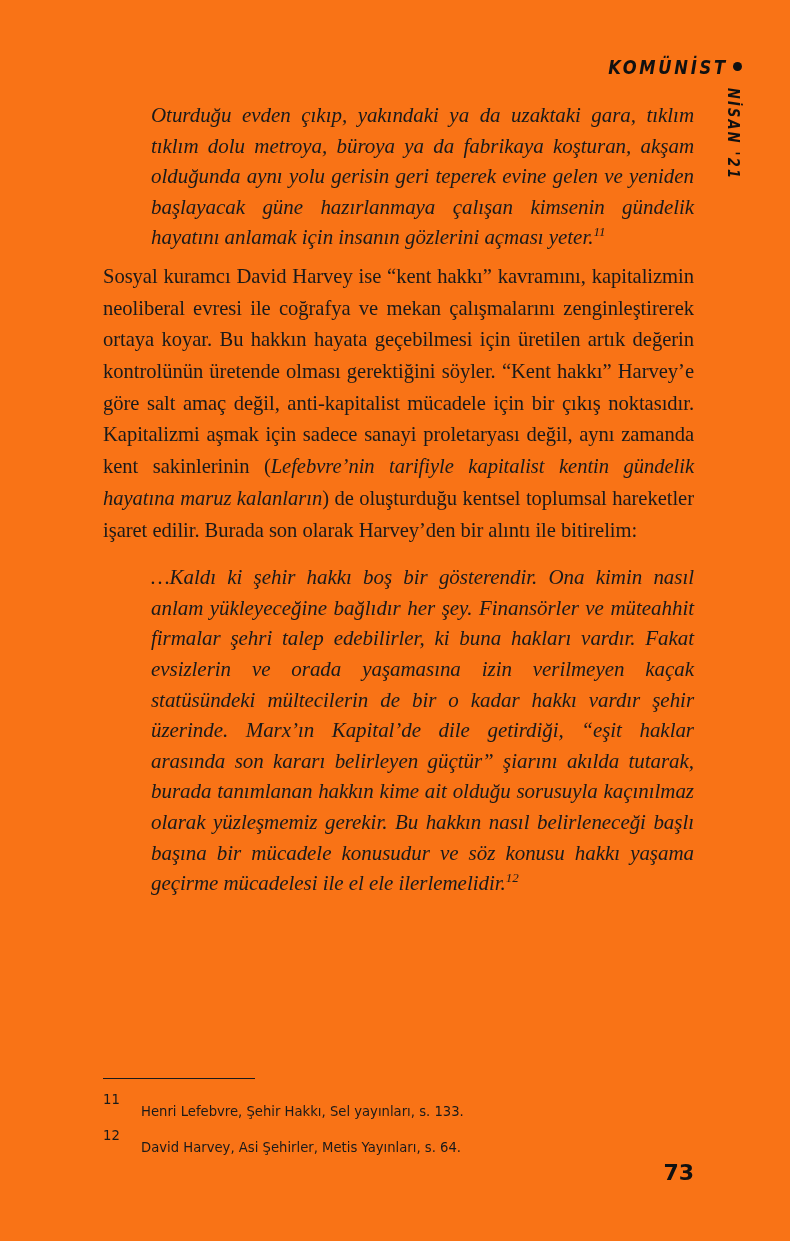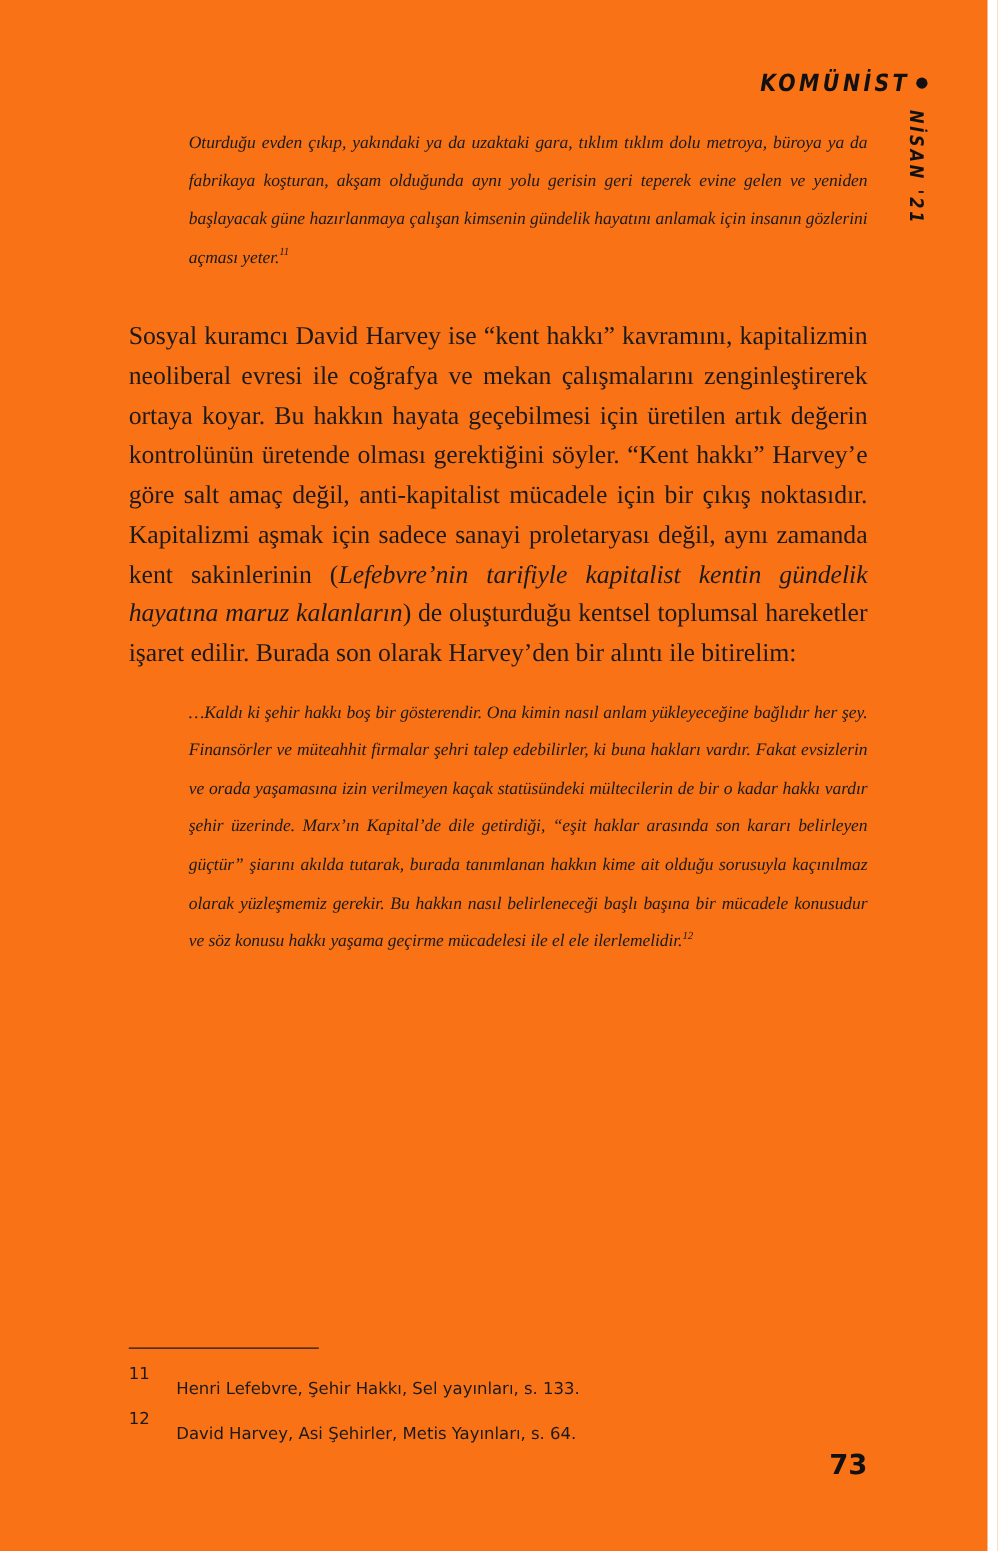--- a/index.html
+++ b/index.html
@@ -76,27 +76,27 @@
   p.body-par {
     margin: 0 0 0 0;
     font-size: 20.6px;
     line-height: 31.7px;
     text-align: justify;
     text-justify: inter-word;
     hyphens: manual;
     letter-spacing: -0.05px;
   }
   p.body-par + .blockquote { margin-top: 16px; }
-  .blockquote + p.body-par { margin-top: 32px; }
+  .blockquote + p.body-par { margin-top: 8px; }
 
   .blockquote {
     margin: 0 0 0 48px;
     width: 543px;
     font-style: italic;
-    font-size: 14px;
+    font-size: 21px;
     line-height: 30.6px;
     text-align: justify;
     text-justify: inter-word;
     letter-spacing: -0.05px;
   }
   .blockquote p { margin: 0; }
 
   sup.fn-ref {
     font-size: 0.62em;
     vertical-align: super;

